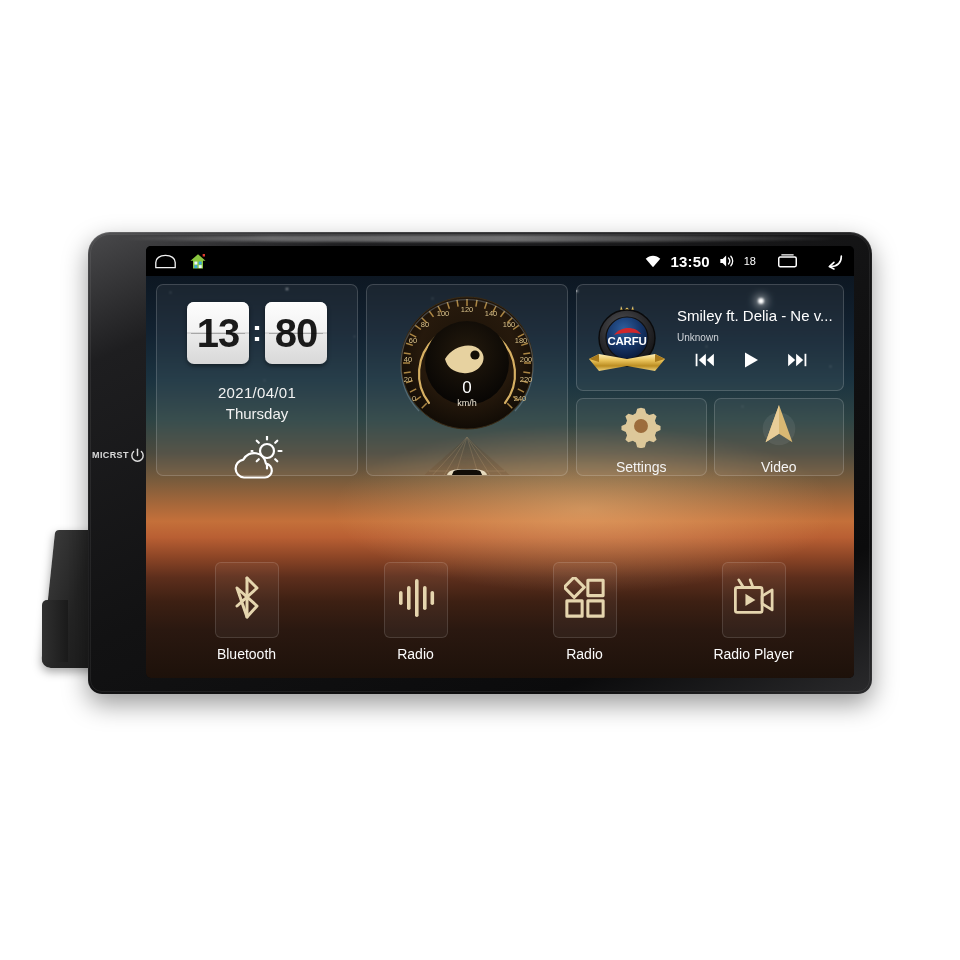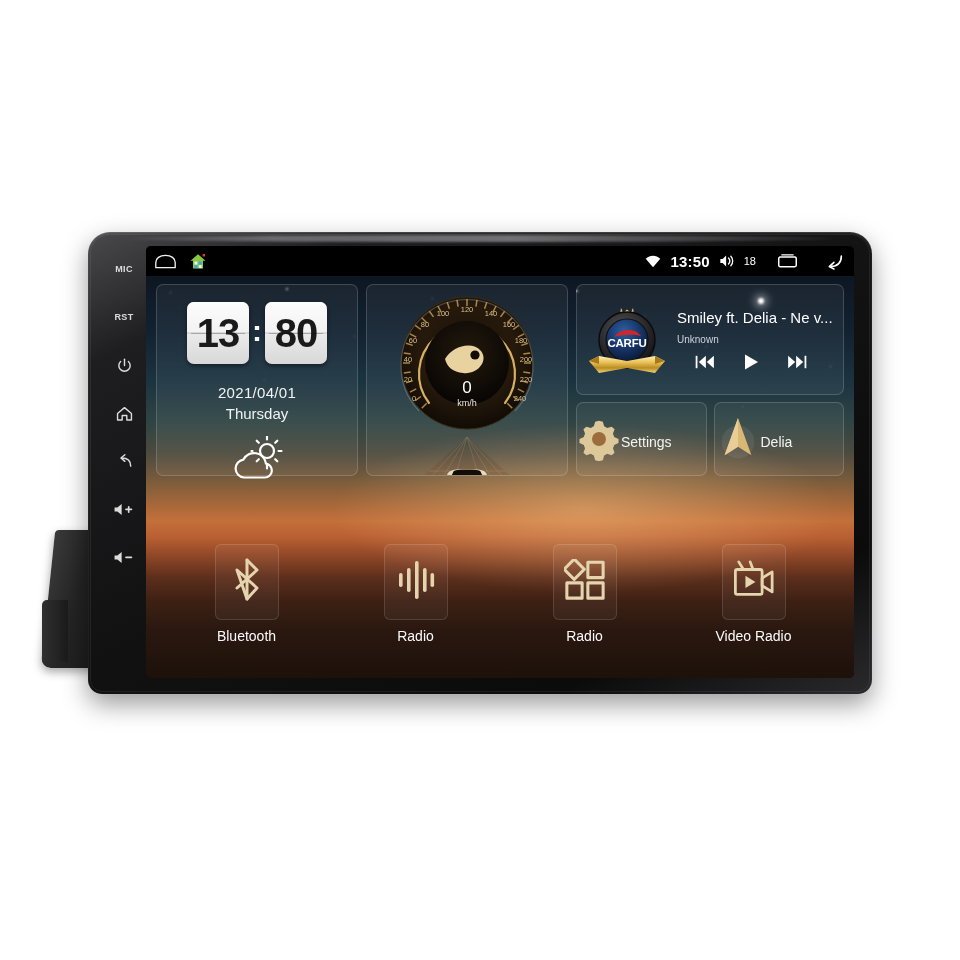--- a/index.html
+++ b/index.html
@@ -52,23 +52,23 @@
   .bezel-gloss {
     position:absolute; left:26px; top:3px; width:720px; height:7px;
     background: linear-gradient(90deg, rgba(255,255,255,0) 0%, rgba(255,255,255,.30) 22%, rgba(255,255,255,.38) 55%, rgba(255,255,255,.05) 100%);
     border-radius: 50%;
     filter: blur(1.2px);
   }
 
   
   .keycol {
     position: absolute;
-    left: 14px; top: 16px;
+    left: 4px; top: 16px;
     width: 44px; height: 430px;
-    display: flex; flex-direction: column;
+    display: flex; 
     align-items: center;
     padding-top: 10px;
   }
   .key {
     width: 30px; height: 22px;
     display:flex; align-items:center; justify-content:center;
     color: #e9e9e9;
     margin-bottom: 26px;
     opacity: .92;
   }
@@ -169,28 +169,28 @@
   .rightcol { flex:1; display:flex; flex-direction:column; gap:7px; }
   .w-music { height: 111px; display:flex; align-items:center; padding: 6px 10px 6px 8px; }
   .albumart { width:84px; height:84px; flex:none; position:relative; }
   .track-area { flex:1; min-width:0; padding-left:8px; }
   .track-title { color:#fff; font-size:15px; white-space:nowrap; overflow:hidden; text-overflow:ellipsis; }
   .track-artist { color:#cfd3d8; font-size:10px; margin-top:8px; }
   .transport { display:flex; align-items:center; justify-content:space-around; margin-top:8px; padding: 0 12px 0 4px; }
   .tbtn { color:#fff; display:flex; }
 
   .tilerow { flex:1; display:flex; gap:7px; }
-  .tile { flex:1; display:flex; flex-direction:row; align-items:center; }
+  .tile { flex:1; display:flex; flex-direction:column; align-items:center; justify-content:center; }
   .tile-ico { height:54px; display:flex; align-items:center; justify-content:center; }
   .tile-lbl { color:#f4f4f4; font-size:14px; margin-top:6px; }
 
   
   .dock {
     position:absolute; left:0; right:0; bottom:0; height: 140px;
-    display:flex; align-items:flex-start; justify-content:space-around;
+    display:flex; align-items:flex-end; justify-content:space-around;
     padding: 6px 16px 16px 16px;
   }
   .dockitem { width:80px; display:flex; flex-direction:column; align-items:center; }
   .dock-ico-box {
     width:64px; height:76px;
     background: rgba(255,255,255,.045);
     border:1px solid rgba(255,255,255,.13);
     border-radius:6px;
     display:flex; align-items:center; justify-content:center;
   }
@@ -564,21 +564,21 @@
               </div>
 
               <div class="panel tile">
                 <div class="tile-ico">
                   <svg width="46" height="48" viewBox="0 0 48 50">
                     <circle cx="24" cy="28" r="17" fill="rgba(255,255,255,.07)"></circle>
                     <path d="M24 3 L38 42 L24 33 L10 42 Z" fill="#d9b873"></path>
                     <path d="M24 3 L24 33 L10 42 Z" fill="#e8cd98"></path>
                   </svg>
                 </div>
-                <div class="tile-lbl">Delia</div>
+                <div class="tile-lbl">Video</div>
               </div>
             </div>
           </div>
         </div>
 
         <div class="dock">
 
           <div class="dockitem">
             <div class="dock-ico-box">
               <span>
@@ -625,21 +625,21 @@
               <span>
                 <svg width="44" height="42" viewBox="0 0 46 44" fill="none" stroke="#e5d5ae" stroke-width="2.9" stroke-linejoin="round" stroke-linecap="round">
                   <path d="M12 11 L7 3"></path>
                   <path d="M22 11 L19 3"></path>
                   <rect x="3.5" y="11" width="28" height="26" rx="2"></rect>
                   <path d="M31.5 20 L42 13.5 v21 L31.5 28 Z"></path>
                   <polygon points="14,17.5 24.5,24 14,30.5" fill="#e5d5ae" stroke="none"></polygon>
                 </svg>
               </span>
             </div>
-            <div class="dock-lbl">Video Radio</div>
+            <div class="dock-lbl">Radio Player</div>
           </div>
 
 
         </div>
       </div>
     </div>
   </div>
 </div>
 
 </body></html>

